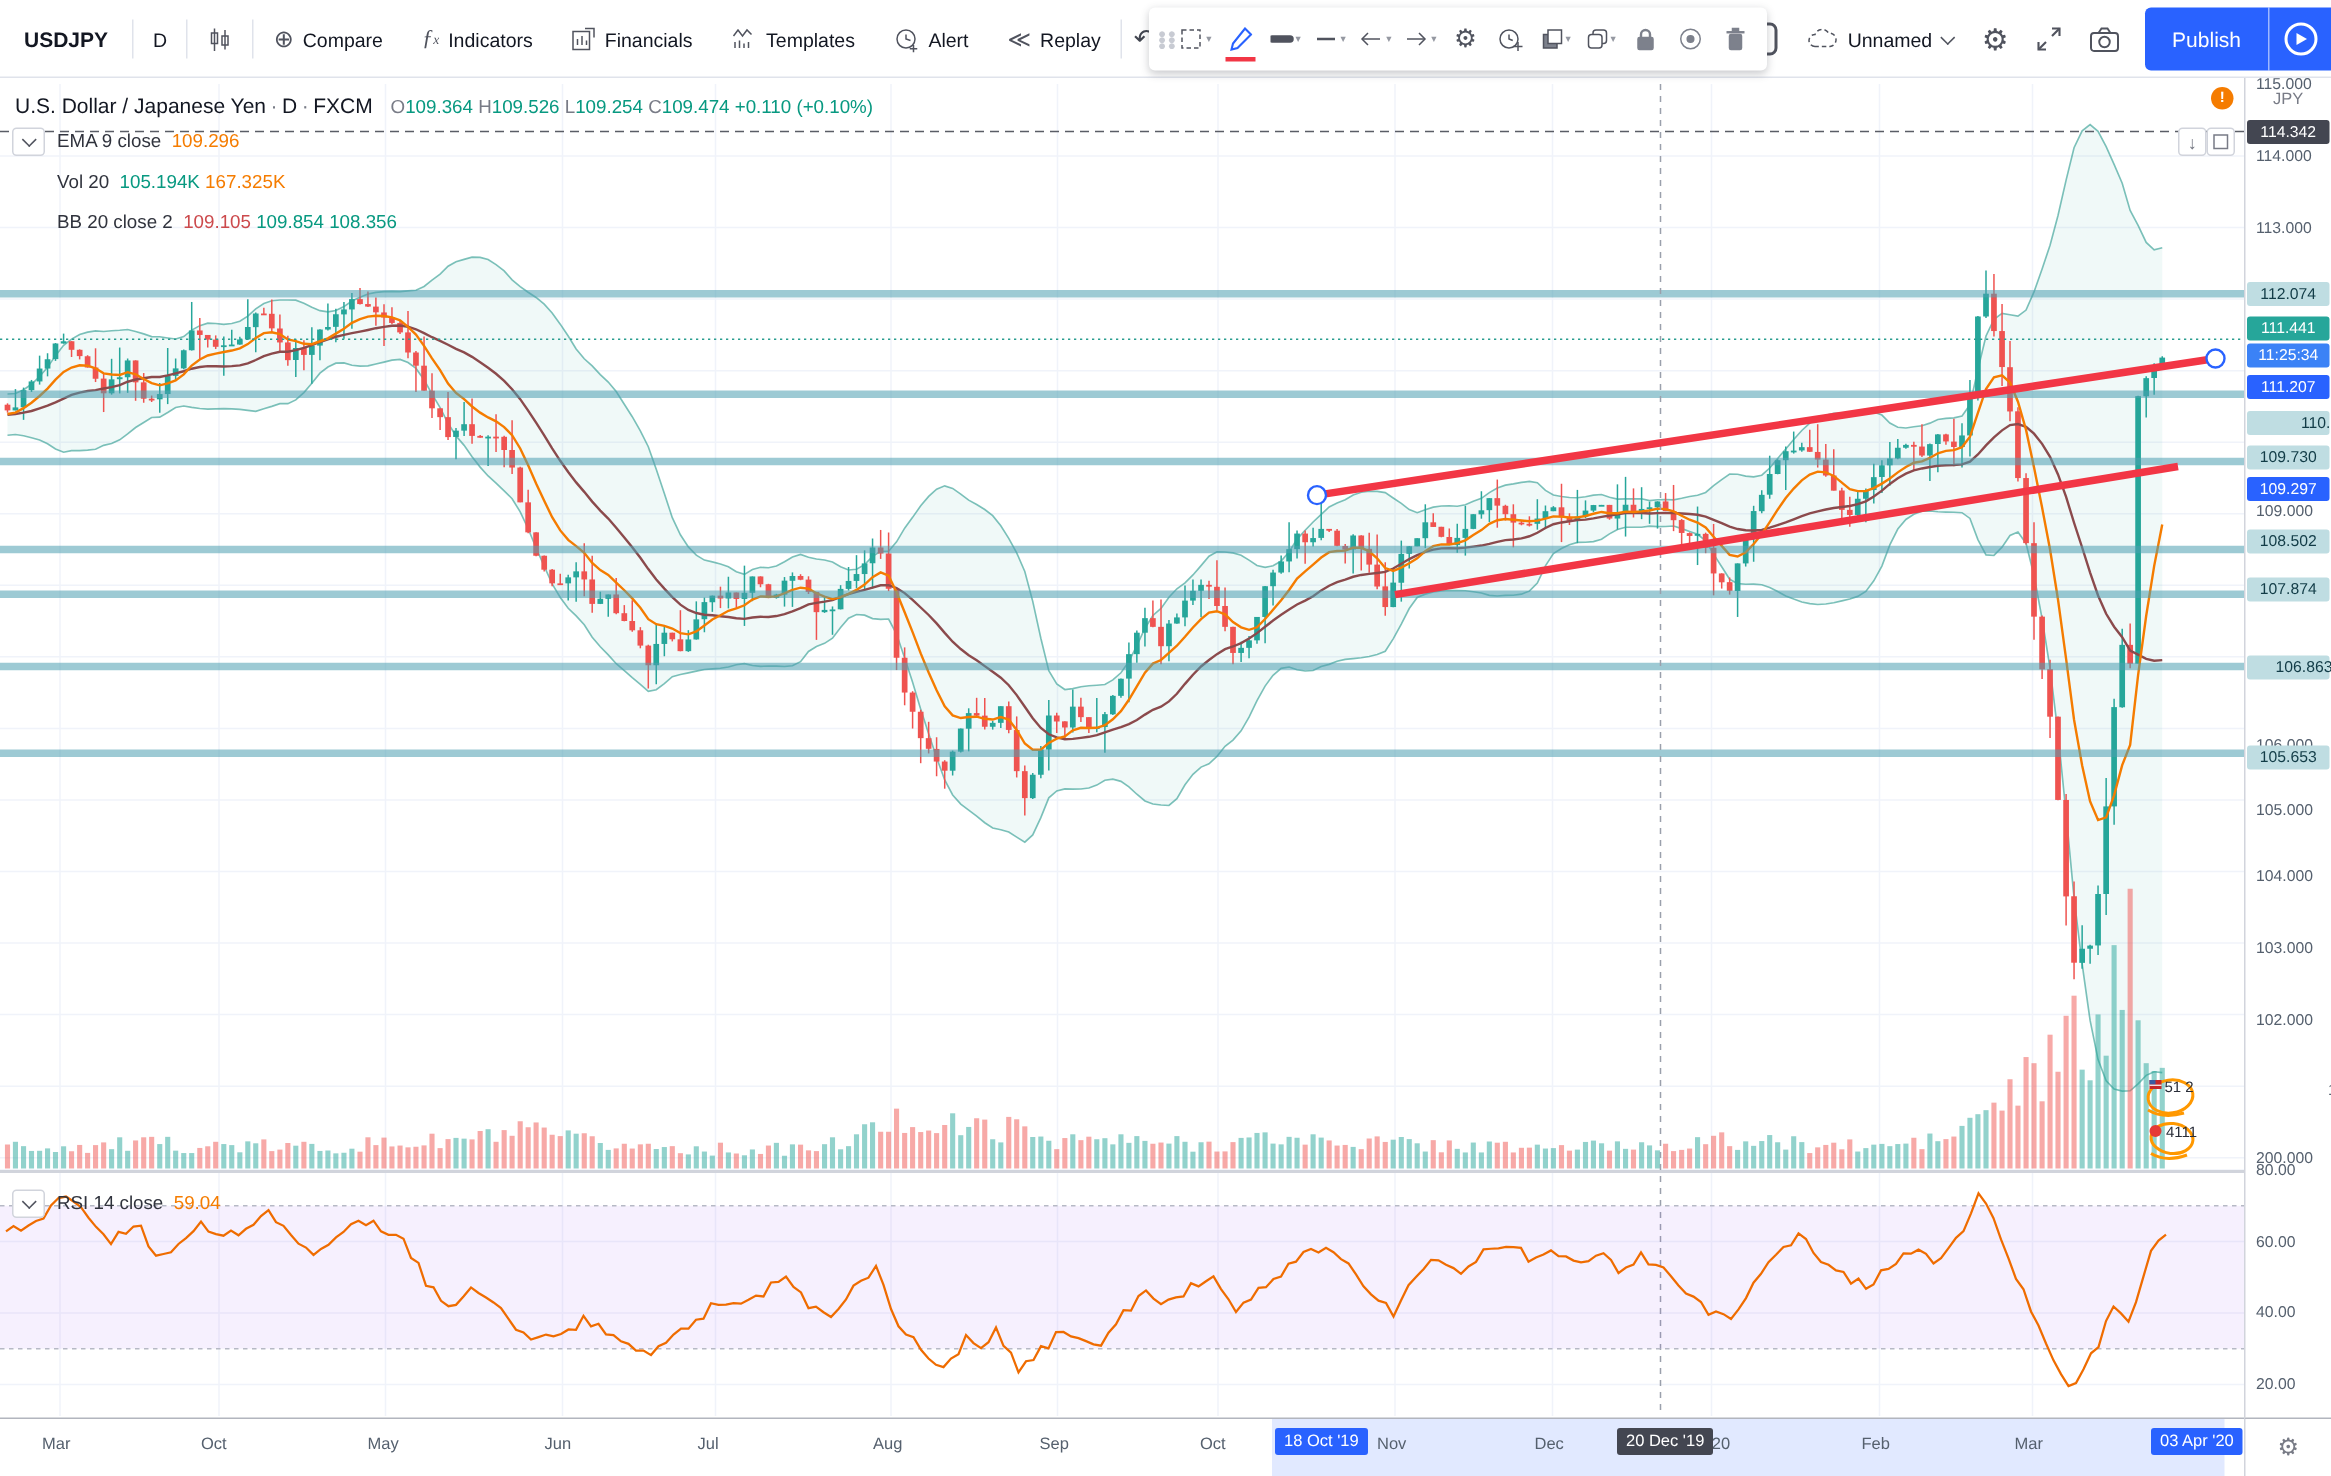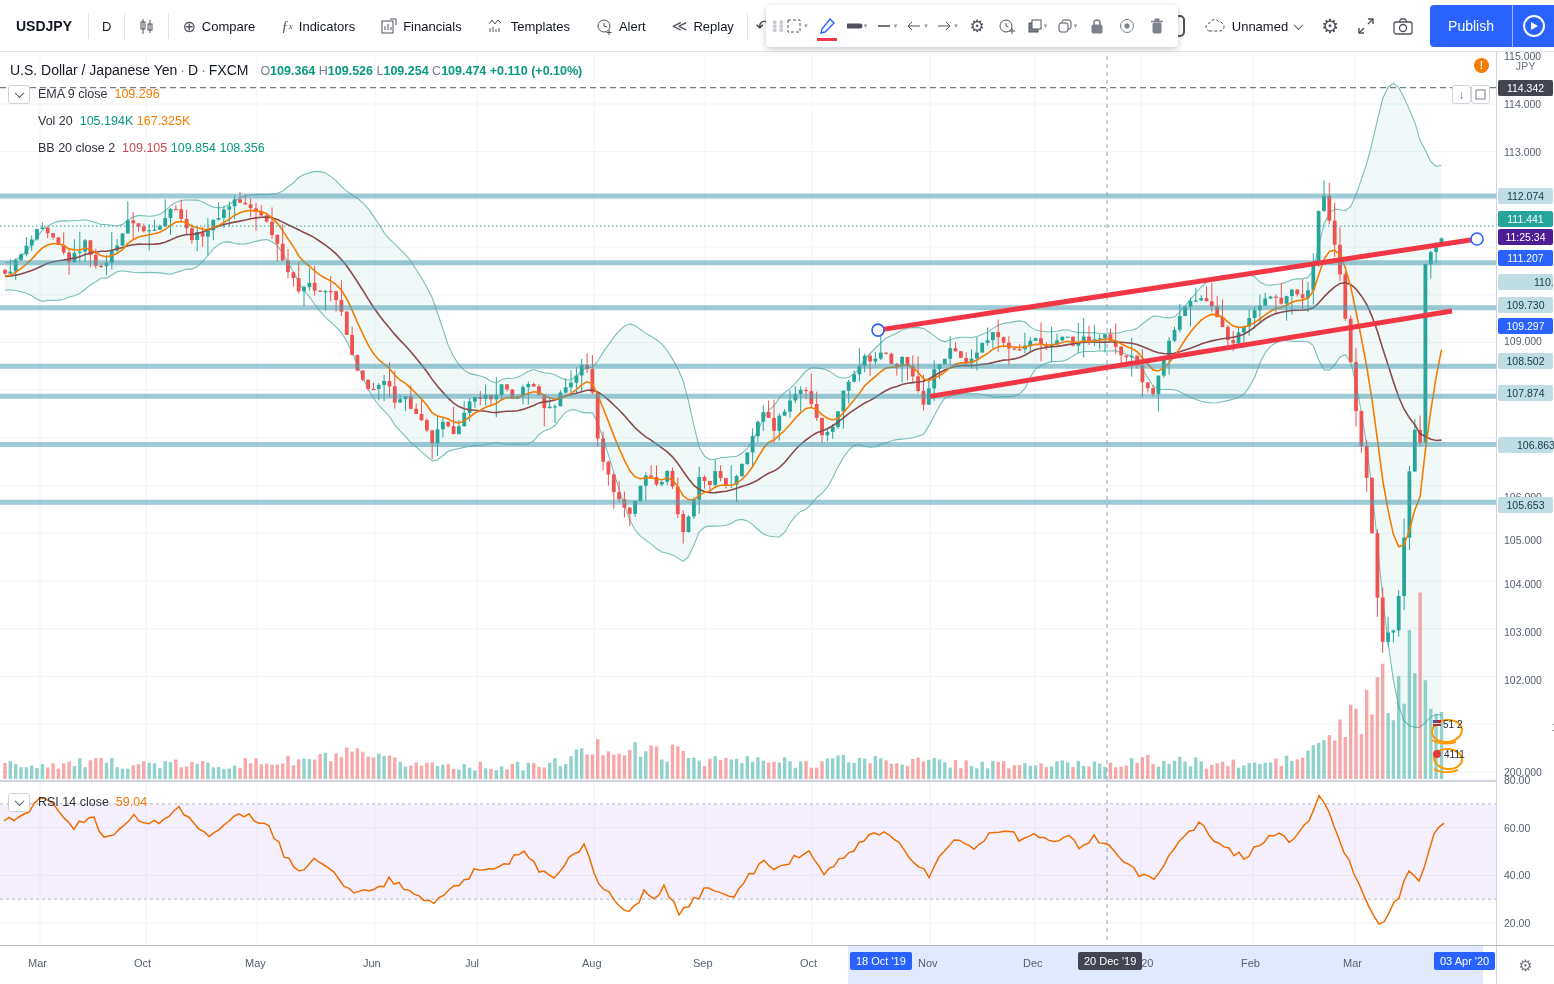--- a/index.html
+++ b/index.html
@@ -45,21 +45,21 @@
   .chev { width:7px; height:7px; border-right:1.6px solid #50535e; border-bottom:1.6px solid #50535e;
     transform:rotate(45deg) translate(-1px,-1px); display:inline-block; }
 
   
   #chart-canvas { position:absolute; left:0; top:52px; width:1496px; height:932px; z-index:1; cursor:crosshair; }
   #chart-svg { position:absolute; left:0; top:0; }
 
   
   .legend { position:absolute; z-index:10; font-size:13px; white-space:nowrap; }
   #legend-title { left:10px; top:62px; font-size:14px; }
-  .lg-val { color:#089981;font-weight:bold; } .lg-sep { color:#787b86; padding:0 3px; }
+  .lg-val { color:#089981; } .lg-sep { color:#787b86; padding:0 3px; }
   .lg-lab { color:#131722; }
   .ind-row { position:absolute; left:38px; z-index:10; font-size:12.5px; color:#30333d; white-space:nowrap; }
   .chv-btn { position:absolute; left:8px; width:22px; height:19px; background:#fff; border:1px solid #d1d4dc;
     border-radius:3px; display:flex; align-items:center; justify-content:center; cursor:pointer; z-index:11; }
   .val-orange { color:#f57c00; } .val-teal { color:#089981; } .val-red { color:#cc4a4d; }
 
   
   .mini-btn { position:absolute; width:19px; height:19px; border:1px solid #d1d4dc; border-radius:3px;
     background:#fff; color:#787b86; font-size:12px; display:flex; align-items:center; justify-content:center;
     z-index:12; cursor:pointer; }
@@ -1270,21 +1270,21 @@
       <div class="ax-tick" style="top: 622px;">102.000</div>
       <div class="ax-tick" style="top: 669px; margin-left: 48px;">101.000</div>
       <div class="ax-tick" style="top: 714px;">200.000</div>
       <div class="ax-tick" style="top: 722px;">80.00</div>
       <div class="ax-tick" style="top: 770px;">60.00</div>
       <div class="ax-tick" style="top: 817px;">40.00</div>
       <div class="ax-tick" style="top: 865px;">20.00</div>
       <div class="ax-badge" style="top: 28px; background: rgb(67, 70, 81); color: rgb(255, 255, 255);">114.342</div>
       <div class="ax-badge" style="top: 136px; background: rgb(191, 221, 226); color: rgb(18, 60, 71);">112.074</div>
       <div class="ax-badge" style="top: 159px; background: rgb(38, 166, 154); color: rgb(255, 255, 255);">111.441</div>
-      <div class="ax-badge" style="top: 177px; background: #4c1d95; color: rgb(255, 255, 255);">11:25:34</div>
+      <div class="ax-badge" style="top: 177px; background: #3b82f6; color: rgb(255, 255, 255);">11:25:34</div>
       <div class="ax-badge" style="top: 198px; background: rgb(41, 98, 255); color: rgb(255, 255, 255);">111.207</div>
       <div class="ax-badge" style="top: 222px; background: rgb(191, 221, 226); color: rgb(18, 60, 71); padding-left: 36px;">110.670</div>
       <div class="ax-badge" style="top: 245px; background: rgb(191, 221, 226); color: rgb(18, 60, 71);">109.730</div>
       <div class="ax-badge" style="top: 266px; background: rgb(41, 98, 255); color: rgb(255, 255, 255);">109.297</div>
       <div class="ax-badge" style="top: 301px; background: rgb(191, 221, 226); color: rgb(18, 60, 71);">108.502</div>
       <div class="ax-badge" style="top: 333px; background: rgb(191, 221, 226); color: rgb(18, 60, 71);">107.874</div>
       <div class="ax-badge" style="top: 385px; background: rgb(191, 221, 226); color: rgb(18, 60, 71); padding-left: 19px;">106.863</div>
       <div class="ax-badge" style="top: 445px; background: rgb(191, 221, 226); color: rgb(18, 60, 71);">105.653</div>
     </div>
   <div id="time-axis">

